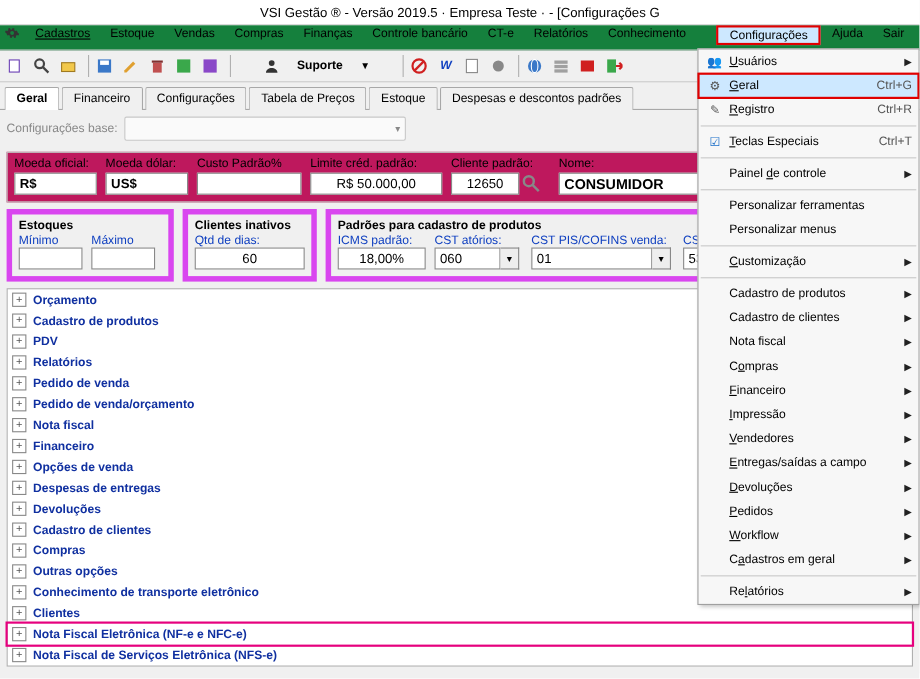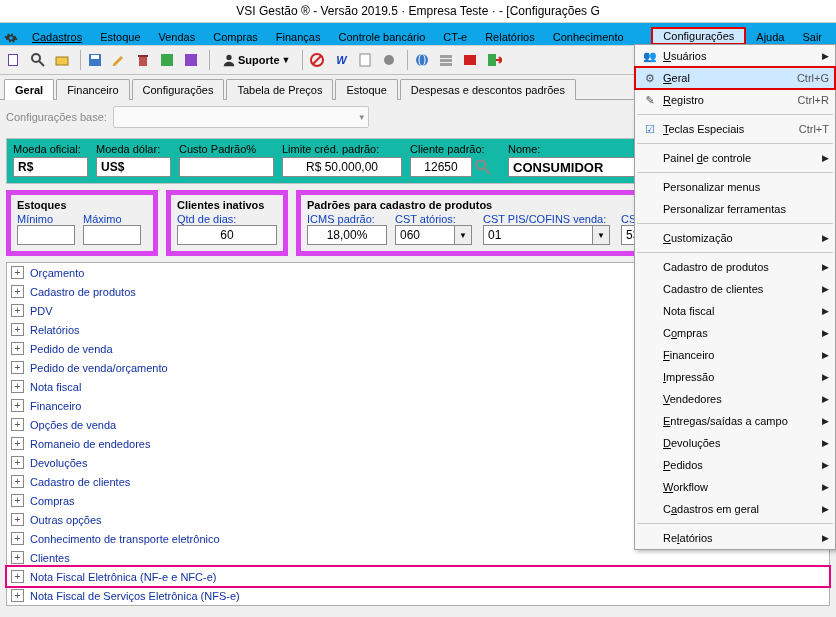--- a/index.html
+++ b/index.html
@@ -1,49 +1,49 @@
 <!DOCTYPE html>
 <html><head>
 <meta charset="utf-8">
 <style>
 html,body{margin:0;padding:0;font-family:Tahoma,Segoe UI,Arial,sans-serif;font-size:11px;color:#000;background:#fff;width:836px;height:617px;overflow:hidden}
 .window{width:836px;height:617px;position:relative;background:#f0f0f0}
 .titlebar{height:22px;background:#fff;color:#000;display:flex;align-items:center;justify-content:center;font-size:12px;border-bottom:1px solid #d0d0d0}
-.menubar{height:22px;background:#0ea5e9;display:flex;align-items:flex-end;padding:0 4px;border-bottom:1px solid #d0d0d0;position:relative}
+.menubar{height:22px;background:#15803d;display:flex;align-items:flex-start;padding:0 4px;border-bottom:1px solid #d0d0d0;position:relative}
 .menubar .mitem{padding:2px 8px;margin-right:2px;cursor:default}
 .menubar .gear{width:14px;height:14px;margin-right:6px;color:#333}
 .menubar .config-hl{border:2px solid #e00000;padding:1px 10px;background:#cde8ff}
 .toolbar{height:28px;background:#f0f0f0;display:flex;align-items:center;padding:0 4px;border-bottom:1px solid #c0c0c0}
 .tool{width:20px;height:20px;margin-right:4px;display:flex;align-items:center;justify-content:center}
 .tool svg{width:16px;height:16px}
 .sep{width:1px;height:20px;background:#b0b0b0;margin:0 4px}
-.suporte{padding:2px 8px;margin:0 0;display:flex;align-items:center;gap:2px}
+.suporte{padding:2px 8px;margin:0 18px;display:flex;align-items:center;gap:16px}
 .suporte .dd{font-size:9px}
 .tabstrip{height:24px;background:#f0f0f0;display:flex;align-items:flex-end;padding:0 4px;border-bottom:1px solid #a8a8a8}
 .tab{padding:4px 10px;border:1px solid #a8a8a8;border-bottom:none;background:#f0f0f0;margin-right:2px;border-radius:2px 2px 0 0;position:relative;top:1px}
 .tab.active{background:#fff;font-weight:bold}
 .content{padding:6px;background:#f0f0f0}
 .baserow{display:flex;align-items:center;margin-bottom:10px}
 .baserow label{color:#888;margin-right:6px}
 .combo{width:250px;height:20px;border:1px solid #c8c8c8;background:#fafafa;border-radius:2px;display:flex;align-items:center;justify-content:flex-end;padding-right:4px;color:#888}
-.panel{border:1px solid #c0c0c0;background:#14b8a6;padding:4px 6px 6px 6px;margin-bottom:6px}
+.panel{border:1px solid #c0c0c0;background:#be185d;padding:4px 6px 6px 6px;margin-bottom:6px}
 .row{display:flex;gap:8px}
 .col{display:flex;flex-direction:column}
 .lbl{font-size:11px;margin-bottom:2px}
 input.fld{height:20px;border:1px solid #888;background:#fff;padding:0 4px;font-family:inherit;font-size:12px;box-sizing:border-box}
 input.fld.bold{font-weight:bold;font-family:Arial,sans-serif}
 input.fld.right{text-align:center}
 .magnify{width:18px;height:18px;color:#666}
 .subpanel{border:5px solid #d946ef;padding:4px 6px 6px 6px}
 .subpanel-title{font-size:11px;font-weight:bold;margin-bottom:2px}
 .blue-lbl{color:#1040c0;font-size:11px}
 .tree{border:1px solid #b0b0b0;background:#fff}
 .tree-row{display:flex;align-items:center;height:19px;padding:0 4px;border-bottom:0px}
 .tree-row .sq{width:11px;height:11px;border:1px solid #888;display:flex;align-items:center;justify-content:center;margin-right:6px;font-size:10px;line-height:1;color:#555}
-.tree-row .txt{color:#1030a0;font-weight:normal}
+.tree-row .txt{color:#1030a0;font-weight:bold}
 .tree-row.pink{outline:2px solid #e6007e}
 
 .dropdown{position:absolute;right:0;top:44px;width:200px;background:#f7f7f7;border:1px solid #a0a0a0;box-shadow:2px 2px 4px rgba(0,0,0,.25);z-index:50}
 .dropdown .dmrow{display:flex;align-items:center;height:22px;padding:0 6px;position:relative}
 .dropdown .dmrow .ic{width:18px;display:flex;align-items:center;justify-content:center;margin-right:4px;color:#555}
 .dropdown .dmrow .lab{flex:1}
 .dropdown .dmrow .sc{color:#555;font-size:11px}
 .dropdown .dmrow .arr{position:absolute;right:6px;font-size:9px;color:#222}
 .dropdown .dmrow.hl{background:#cde8ff;outline:2px solid #e00000;outline-offset:-1px}
 .dropdown .dmsep{height:1px;background:#c8c8c8;margin:3px 2px}
@@ -313,21 +313,21 @@
         <div class="tree-row">
           <span class="sq">+</span>
           <span class="txt">Financeiro</span>
         </div>
         <div class="tree-row">
           <span class="sq">+</span>
           <span class="txt">Opções de venda</span>
         </div>
         <div class="tree-row">
           <span class="sq">+</span>
-          <span class="txt">Romaneio de endedores</span>
+          <span class="txt">Despesas de entregas</span>
         </div>
         <div class="tree-row">
           <span class="sq">+</span>
           <span class="txt">Devoluções</span>
         </div>
         <div class="tree-row">
           <span class="sq">+</span>
           <span class="txt">Cadastro de clientes</span>
         </div>
         <div class="tree-row">
@@ -381,25 +381,25 @@
       </div>
     <div class="dmsep"></div>
     <div class="dmrow">
         <span class="ic"></span>
         <span class="lab">Painel <span class="und">d</span>e controle</span>
         <span class="arr">▶</span>
       </div>
     <div class="dmsep"></div>
     <div class="dmrow">
         <span class="ic"></span>
+        <span class="lab">Personalizar ferramentas</span>
+      </div>
+    <div class="dmrow">
+        <span class="ic"></span>
         <span class="lab">Personalizar menus</span>
-      </div>
-    <div class="dmrow">
-        <span class="ic"></span>
-        <span class="lab">Personalizar ferramentas</span>
       </div>
     <div class="dmsep"></div>
     <div class="dmrow">
         <span class="ic"></span>
         <span class="lab"><span class="und">C</span>ustomização</span>
         <span class="arr">▶</span>
       </div>
     <div class="dmsep"></div>
     <div class="dmrow">
         <span class="ic"></span>

